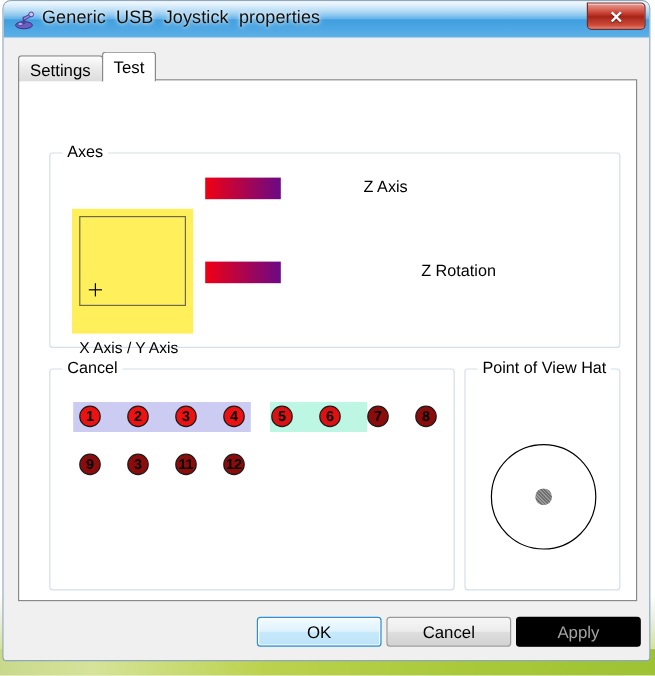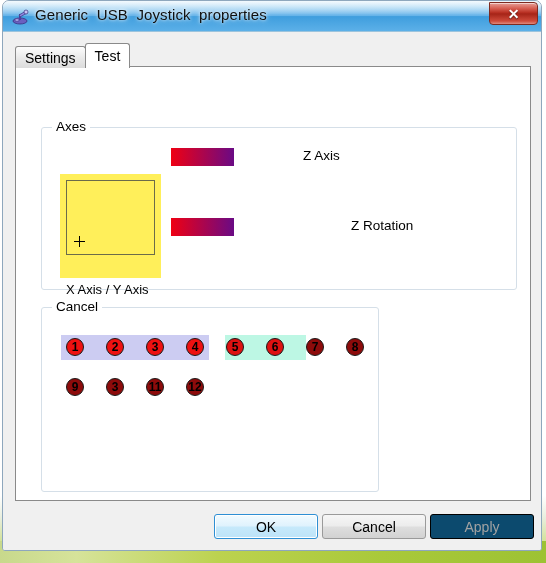--- a/index.html
+++ b/index.html
@@ -295,21 +295,21 @@
     cursor: pointer;
   }
   .dlgbtn.default {
     border: 1px solid #2e8fd4;
     background: linear-gradient(180deg, #f2fbff 0%, #dff2fd 48%, #c6e9fb 52%, #bde3f8 100%);
     box-shadow: 0 0 0 1px #ffffff inset;
   }
   .dlgbtn.disabled {
     color: #a2a2a2;
     border: 1px solid #000000;
-    background: #0c4a6e;
+    background: #000000;
     cursor: default;
   }
   #ok-btn     { left: 211px; top: 10px; }
   #cancel-btn { left: 319px; top: 10px; }
   #apply-btn  { left: 427px; top: 10px; }
 </style>
 </head>
 <body>
 
 <div id="desktop">
@@ -382,20 +382,26 @@
             <div class="jbtn" style="left: 224px; top: 30px; background: rgb(221, 17, 17);">6</div>
             <div class="jbtn" style="left: 264px; top: 30px; background: rgb(141, 11, 11);">7</div>
             <div class="jbtn" style="left: 304px; top: 30px; background: rgb(141, 11, 11);">8</div>
             <div class="jbtn" style="left: 24px; top: 70px; background: rgb(141, 11, 11);">9</div>
             <div class="jbtn" style="left: 64px; top: 70px; background: rgb(141, 11, 11);">3</div>
             <div class="jbtn" style="left: 104px; top: 70px; background: rgb(141, 11, 11);">11</div>
             <div class="jbtn" style="left: 144px; top: 70px; background: rgb(141, 11, 11);">12</div>
           </div>
       </div>
 
+      <div class="group" id="grp-pov">
+        <span class="group-label">Point of View Hat</span>
+        <div id="pov-circle">
+          <div id="pov-dot" style="background-color: rgb(154, 154, 154);"></div>
+        </div>
+      </div>
 
     </div>
 
     <div id="footer">
       <div class="dlgbtn default" id="ok-btn">
         <span>OK</span>
       </div>
       <div class="dlgbtn" id="cancel-btn">
         <span>Cancel</span>
       </div>

